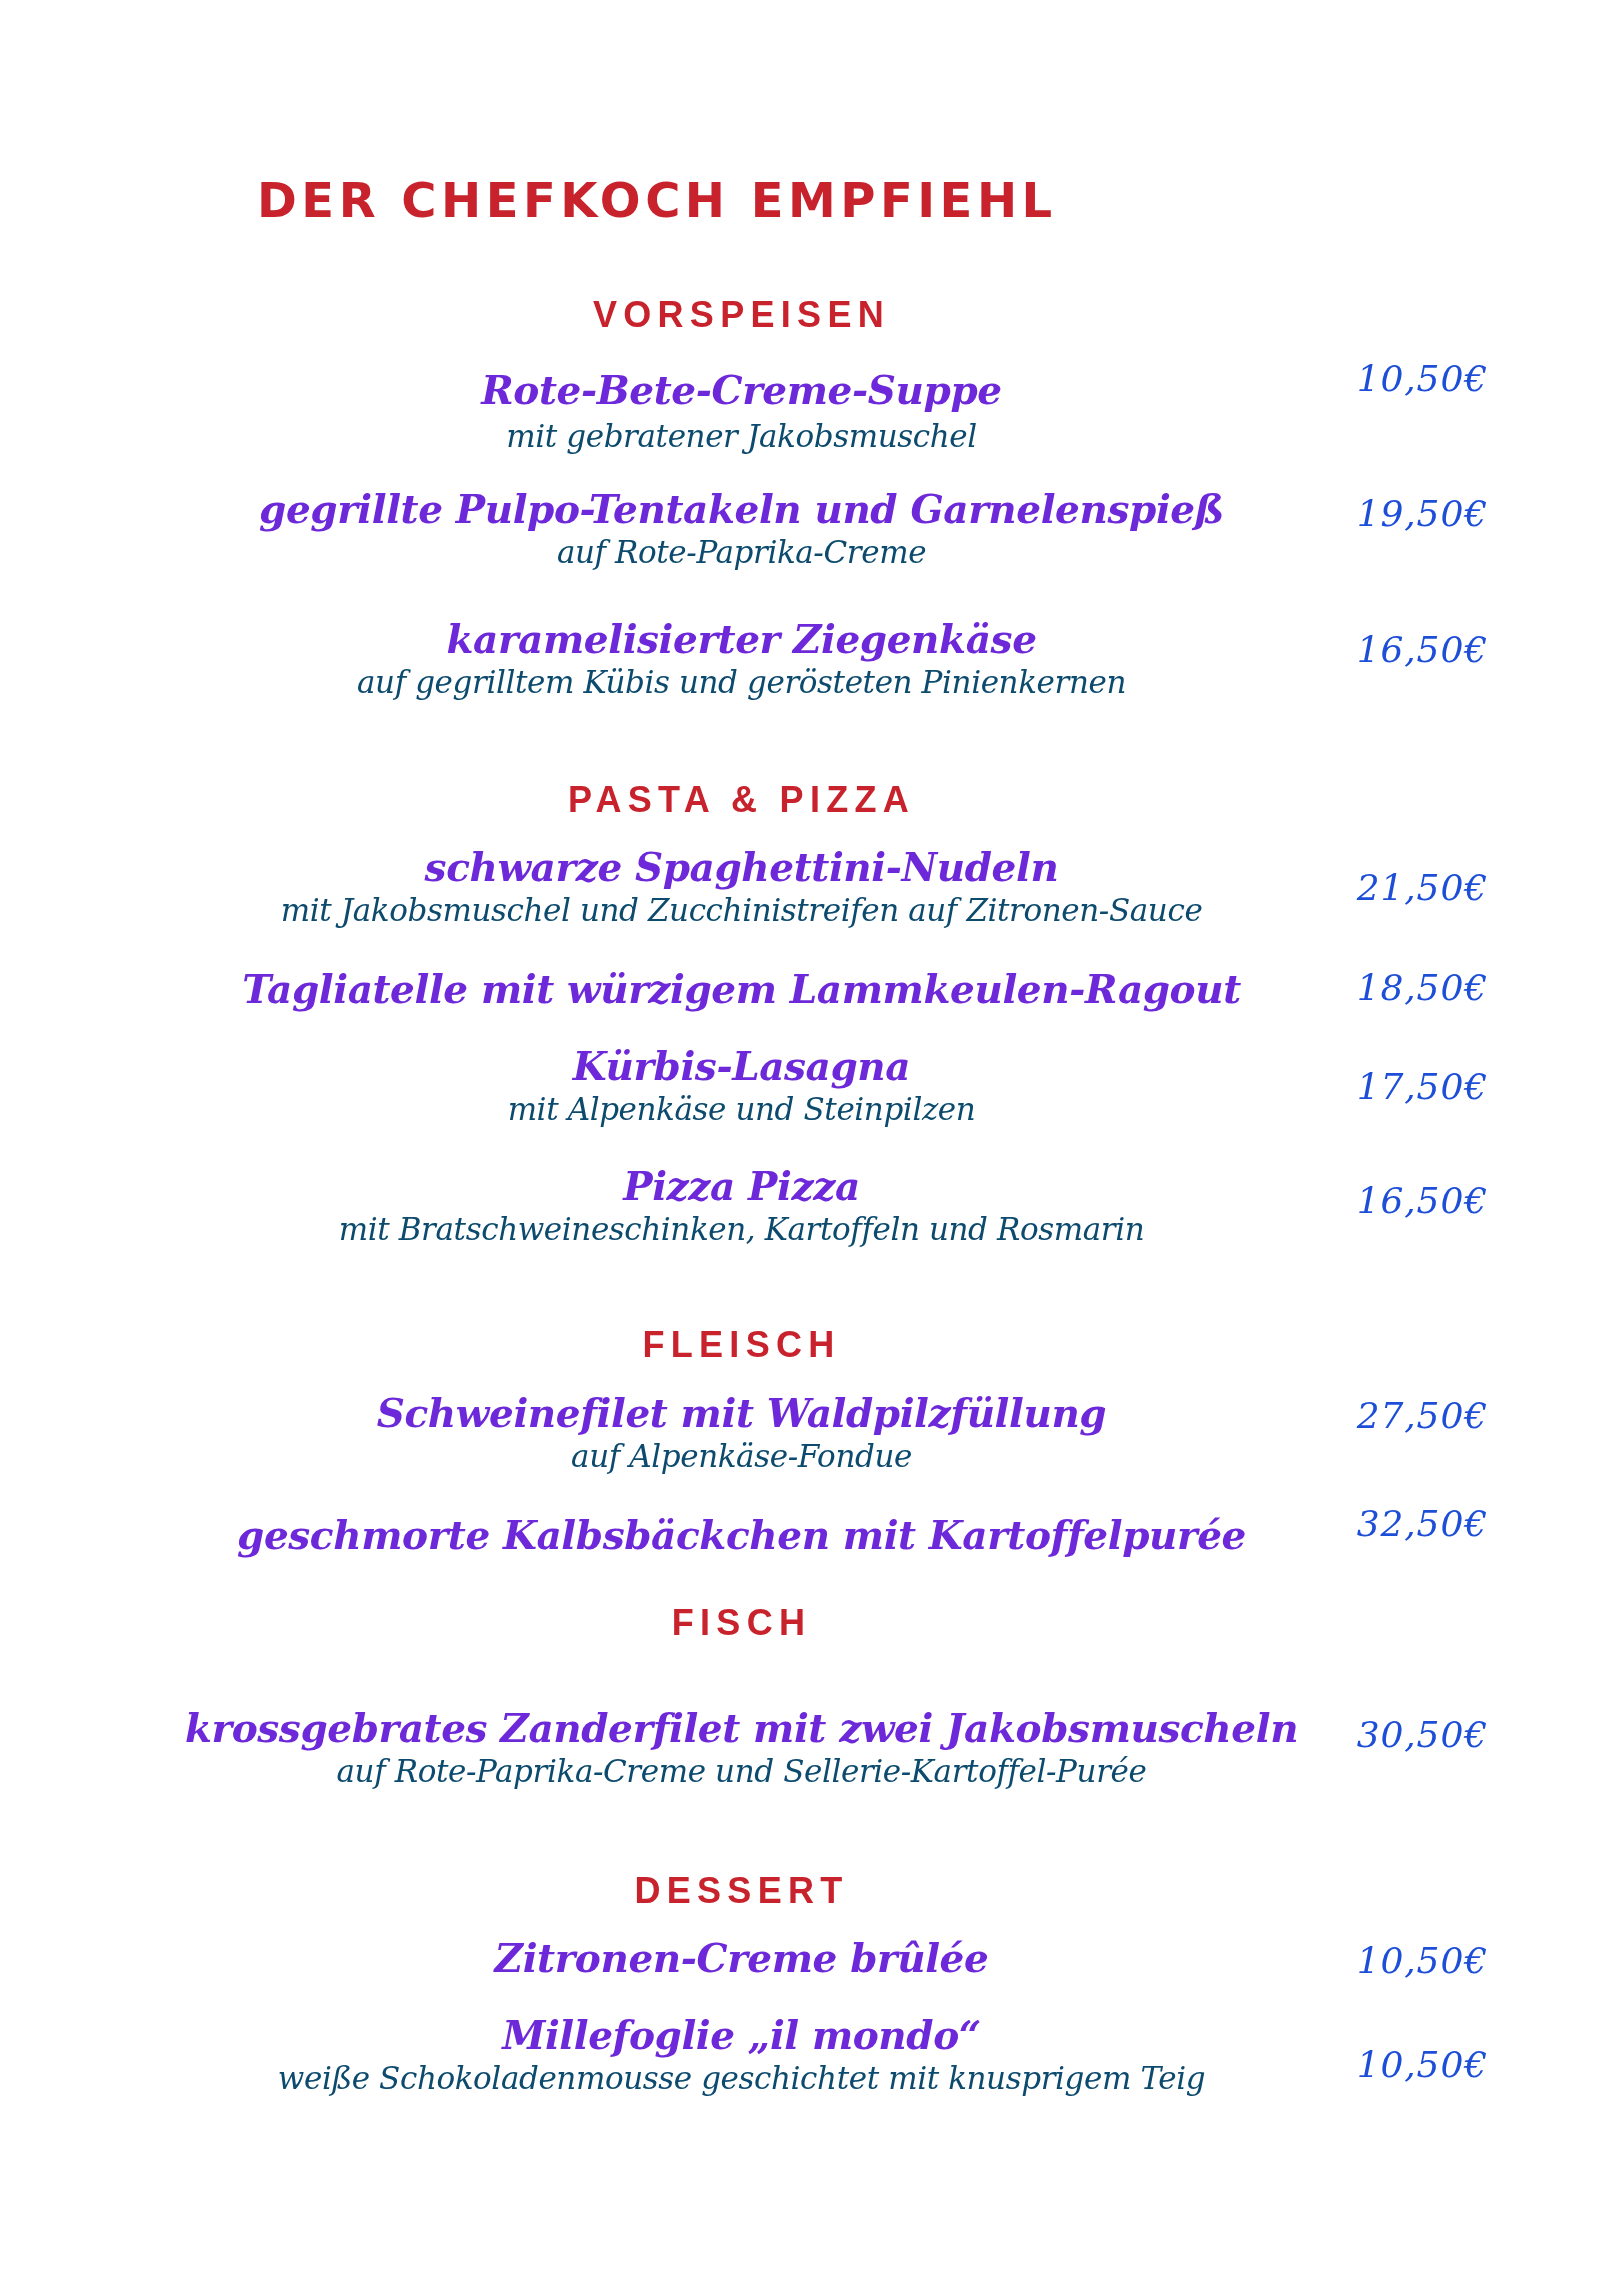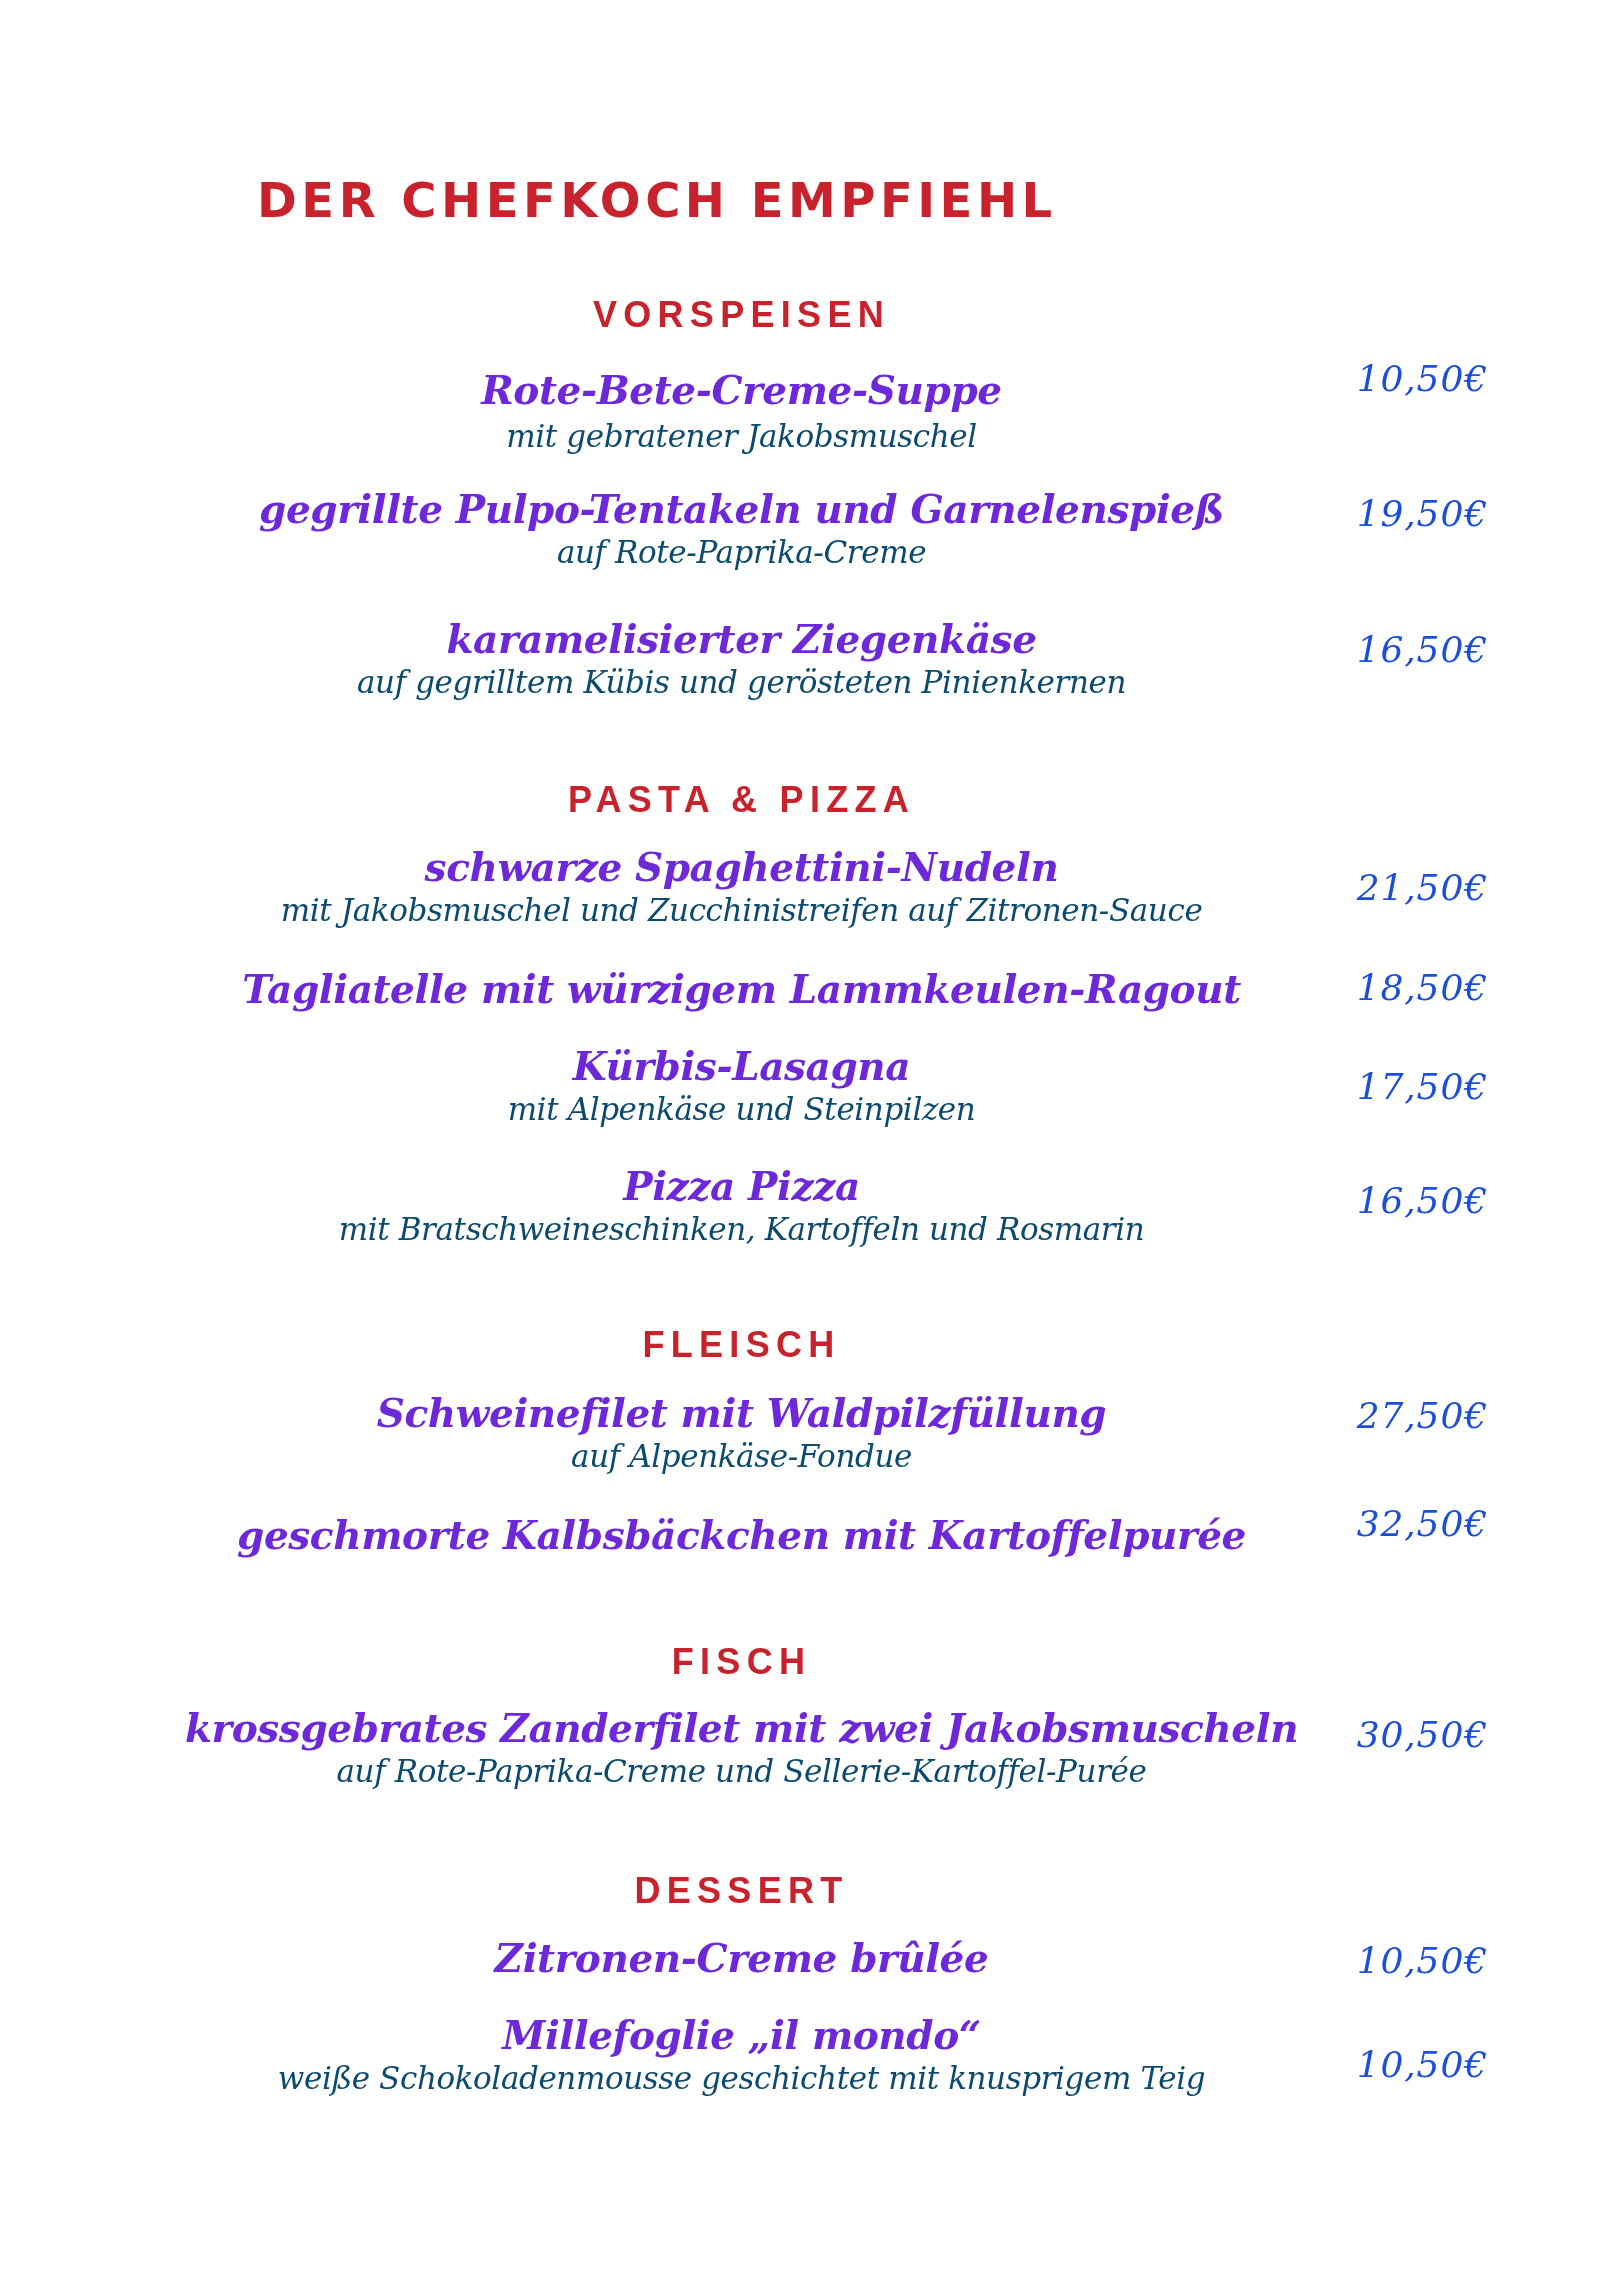--- a/index.html
+++ b/index.html
@@ -89,21 +89,21 @@
   <span class="item-name">Schweinefilet mit Waldpilzfüllung</span>
   <span class="item-desc" style="line-height:36px">auf Alpenkäse-Fondue</span>
 </div>
 <div class="price" style="top:1395px">27,50€</div>
 
 <div class="item" style="top:1510px">
   <span class="item-name">geschmorte Kalbsbäckchen mit Kartoffelpurée</span>
 </div>
 <div class="price" style="top:1503px">32,50€</div>
 
-<h2 class="section-head" style="top:1641px">FISCH</h2>
+<h2 class="section-head" style="top:1602px">FISCH</h2>
 <div class="item" style="top:1703px">
   <span class="item-name">krossgebrates Zanderfilet mit zwei Jakobsmuscheln</span>
   <span class="item-desc" style="line-height:36px">auf Rote-Paprika-Creme und Sellerie-Kartoffel-Purée</span>
 </div>
 <div class="price" style="top:1714px">30,50€</div>
 
 <h2 class="section-head" style="top:1870px">DESSERT</h2>
 <div class="item" style="top:1933px">
   <span class="item-name">Zitronen-Creme brûlée</span>
 </div>

